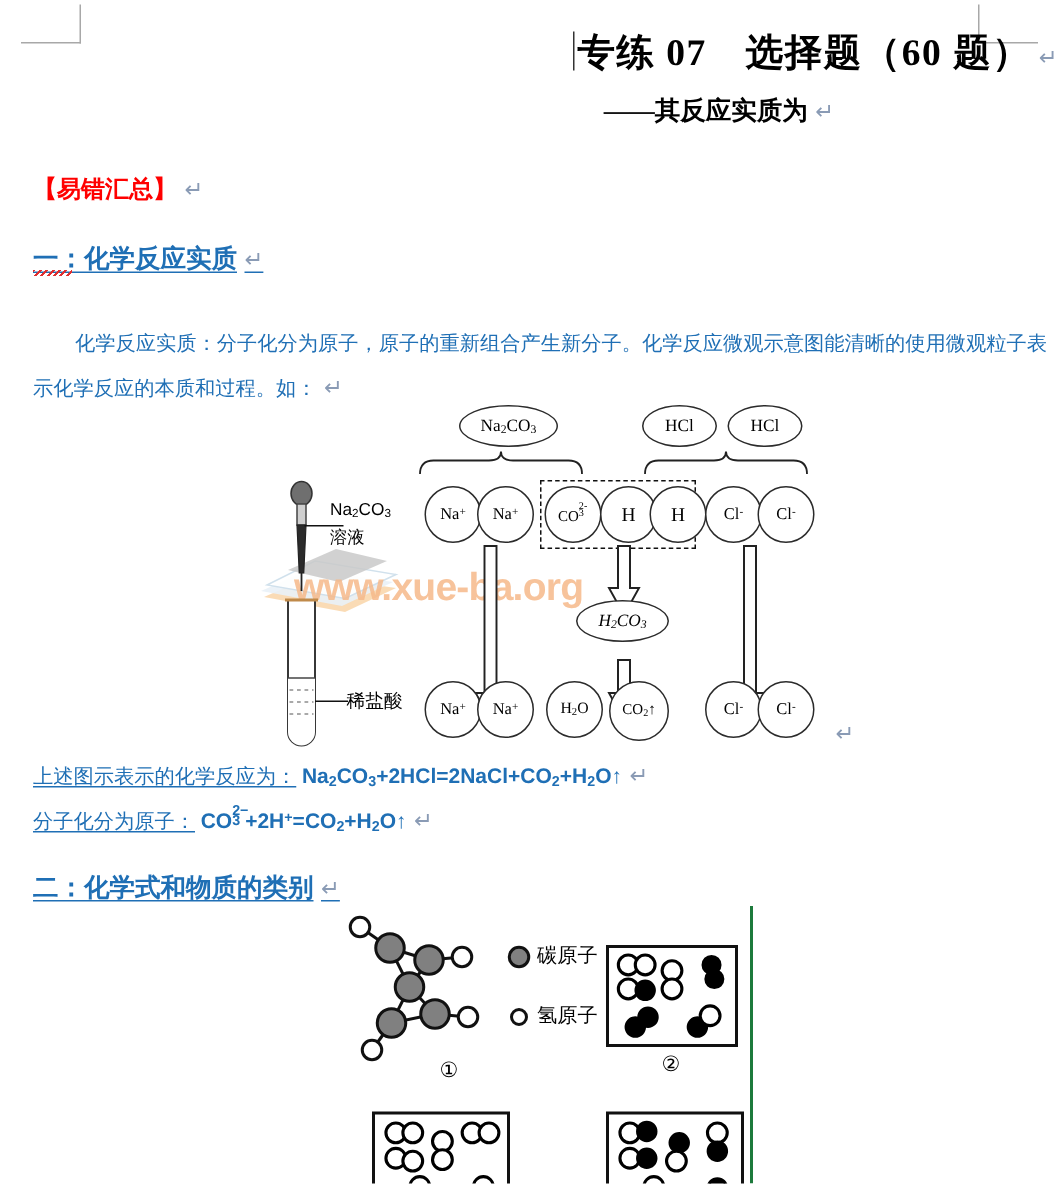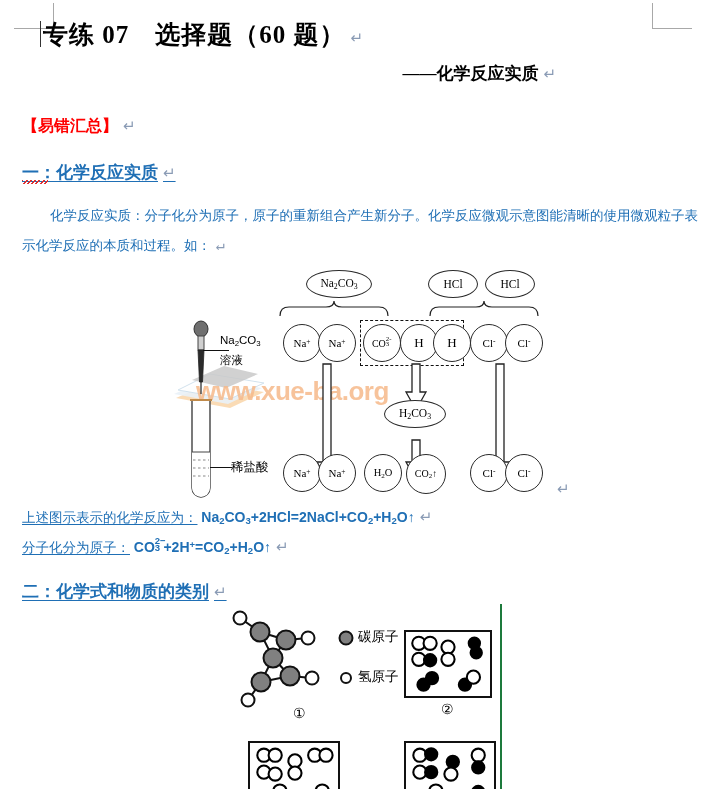--- a/index.html
+++ b/index.html
@@ -13,25 +13,24 @@
   }
 
   
   .crop { position:absolute; border-color:#a8a8a8; border-style:solid; width:40px; height:26px; }
   .crop.tl { left:14px;  top:3px;  border-width:0 1px 1px 0; }
   .crop.tr { right:14px; top:3px;  border-width:0 0 1px 1px; }
 
   
   .title-block { position:absolute; left:0; top:18px; width:706px; }
   .title-line {
-    text-align:left;
+    text-align:right;
     font-size:25px; font-weight:bold;
     color:#000; letter-spacing:1px;
     white-space:nowrap;
-    padding-left:40px;
   }
   .title-line .cursor {
     display:inline-block; width:1px; height:26px; background:#333;
     vertical-align:-4px; margin-right:2px;
   }
   .pilcrow { color:#8a9bb5; font-size:15px; font-weight:normal; margin-left:5px; }
   .subtitle-line {
     margin-top:11px;
     text-align:right; padding-right:150px;
     font-size:17px; font-weight:bold; color:#000;
@@ -51,23 +50,23 @@
   }
   .h-blue.sec2 { top:580px;text-align:right; }
   .squiggle {
     position:absolute; left:22px; top:180px; width:26px; height:4px;
     background:
       repeating-linear-gradient(135deg,#e03030 0 1.4px, transparent 1.4px 3px);
   }
 
   
   .para {
-    position:absolute; left:22px; top:202px; width:676px;
+    position:absolute; left:22px; top:214px; width:676px;
     font-size:13.5px; color:#1f6fb5; line-height:30px;
-    font-family:Liberation Mono, monospace;
+    font-family:Liberation Serif, serif;
     text-indent:28px;
   }
 
   
   .eq {
     position:absolute; left:22px;
     font-size:13.5px; color:#1f6fb5;
     font-family:"Liberation Sans", sans-serif;
   }
   .eq1 { top:508px; }
@@ -119,21 +118,21 @@
 <body>
 
 <div class="crop tl"></div>
 <div class="crop tr"></div>
 
 <div class="title-block">
   <div class="title-line">
     <span class="cursor"></span><span>专练 07　选择题（60 题）</span><span class="pilcrow">↵</span>
   </div>
   <div class="subtitle-line">
-    <span>——化学反应实质</span><span class="pilcrow">↵</span>
+    <span>——其反应实质为</span><span class="pilcrow">↵</span>
   </div>
 </div>
 
 <div class="h-red">
   <span>【易错汇总】</span><span class="pilcrow">↵</span>
 </div>
 
 <div class="h-blue">
   <span>一：化学反应实质</span><span class="pilcrow">↵</span>
 </div>
@@ -225,21 +224,21 @@
 
     <polygon points="45,2 53,2 53,100 59,100 49,118 39,100 45,100" fill="#fff" stroke="#222" stroke-width="1.3"></polygon>
 
     <polygon points="134,2 142,2 142,30 148,30 138,48 128,30 134,30" fill="#fff" stroke="#222" stroke-width="1.3"></polygon>
 
     <polygon points="134,78 142,78 142,100 148,100 138,118 128,100 134,100" fill="#fff" stroke="#222" stroke-width="1.3"></polygon>
 
     <polygon points="218,2 226,2 226,100 232,100 222,118 212,100 218,100" fill="#fff" stroke="#222" stroke-width="1.3"></polygon>
   </svg>
 
-  <div class="ell" style="left:384px; top:138px; width:62px; height:28px;">
+  <div class="ell" style="left:384px; top:138px; width:62px; height:28px;font-style:italic;">
     <span>H<sub>2</sub>CO<sub>3</sub></span>
   </div>
 
   <div class="circ" style="left:283px; top:192px; width:38px; height:38px;">
     <span>Na<sup>+</sup></span>
   </div>
   <div class="circ" style="left:318px; top:192px; width:38px; height:38px;">
     <span>Na<sup>+</sup></span>
   </div>
   <div class="circ" style="left:364px; top:192px; width:38px; height:38px;">

